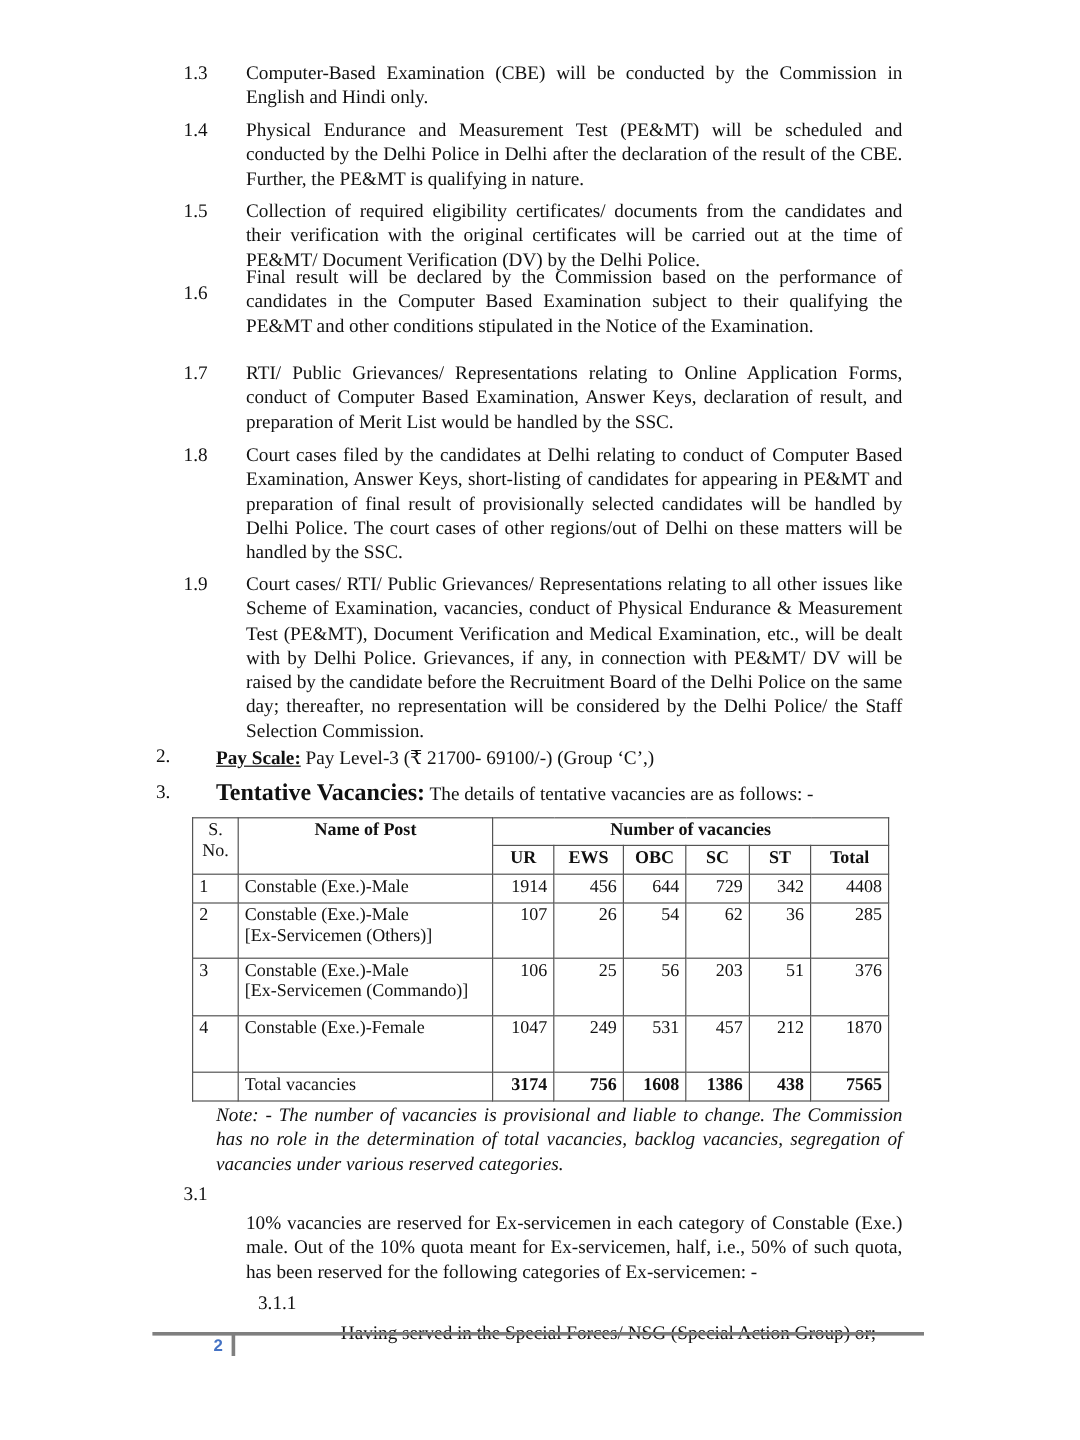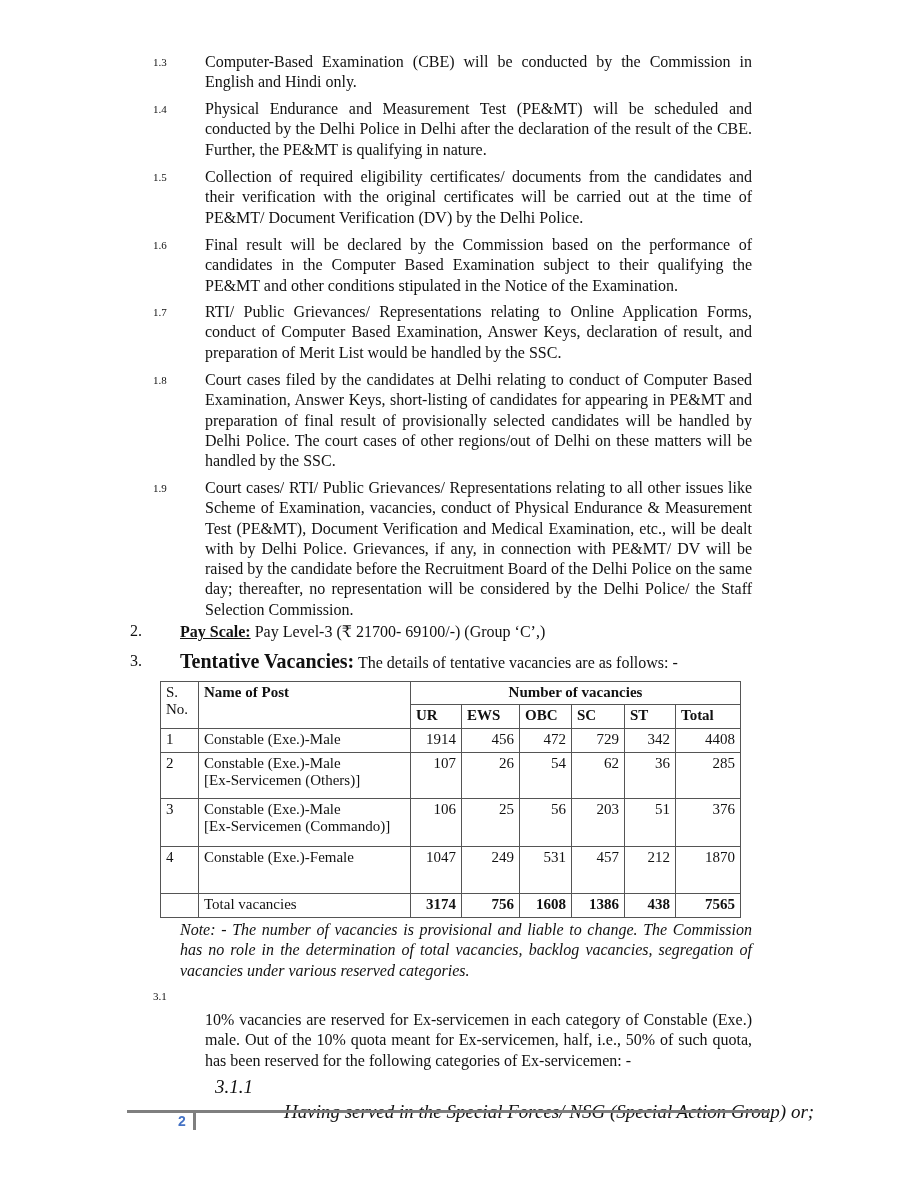--- a/index.html
+++ b/index.html
@@ -1,28 +1,28 @@
 <!DOCTYPE html>
 <html><head>
 <meta charset="utf-8">
 <style>
   html, body { margin:0; padding:0; background:#ffffff; }
   body { width:900px; height:1200px; position:relative; overflow:hidden;
          font-family:"Liberation Serif", "DejaVu Serif", serif; color:#111; }
-  .para { position:absolute; font-size:19px; line-height:20.3px;font-style:italic; }
-  .num { position:absolute; left:153px; font-size:11px; line-height:20.3px; }
+  .para { position:absolute; font-size:16px; line-height:20.3px; }
+  .num { position:absolute; left:153px; font-size:16px; line-height:20.3px; }
   .body-text { position:absolute; left:205px; width:547px; text-align:justify; text-align-last:left; font-size:16px; line-height:20.3px; }
   .sec-num { position:absolute; left:130px; font-size:16px; }
   .pay { position:absolute; left:180px; top:622px; font-size:16px; }
   .pay b { text-decoration:underline; }
   .tv { position:absolute; left:180px; top:650px; font-size:16px; }
   .tv b { font-size:20px; }
   table.vac { position:absolute; left:160px; top:681px; border-collapse:collapse; font-size:15px; }
   table.vac td, table.vac th { border:1px solid #555; padding:2px 5px; vertical-align:top; }
-  table.vac th { font-weight:bold; text-align:left; }
+  table.vac th { font-weight:bold; text-align:center; }
   table.vac .r { text-align:right; }
   table.vac .c { text-align:center; }
   .note { position:absolute; left:180px; top:920px; width:572px; font-style:italic; font-size:16px; line-height:20.3px; text-align:justify; text-align-last:left; }
   .footer-line { position:absolute; left:127px; top:1110px; width:643px; height:3px; background:#7f7f7f; }
   .footer-bar { position:absolute; left:193px; top:1110px; width:3px; height:20px; background:#7f7f7f; }
   .page-num { position:absolute; left:178px; top:1113px; font-family:"Liberation Sans", sans-serif; font-weight:bold; font-size:14px; color:#4472c4; }
 </style>
 </head>
 <body>
 
@@ -33,21 +33,21 @@
 <div>
   <span class="num" style="top:99px">1.4</span>
   <div class="body-text" style="top:99px">Physical Endurance and Measurement Test (PE&amp;MT) will be scheduled and conducted by the Delhi Police in Delhi after the declaration of the result of the CBE. Further, the PE&amp;MT is qualifying in nature.</div>
 </div>
 <div>
   <span class="num" style="top:167px">1.5</span>
   <div class="body-text" style="top:167px">Collection of required eligibility certificates/ documents from the candidates and their verification with the original certificates will be carried out at the time of PE&amp;MT/ Document Verification (DV) by the Delhi Police.</div>
 </div>
 <div>
   <span class="num" style="top:235px">1.6</span>
-  <div class="body-text" style="top:235px">Final result will be declared by the Commission based on the performance of candidates in the Computer Based Examination subject to their qualifying the PE&amp;MT and other conditions stipulated in the Notice of the Examination.</div>
+  <div class="body-text" style="top:222px">Final result will be declared by the Commission based on the performance of candidates in the Computer Based Examination subject to their qualifying the PE&amp;MT and other conditions stipulated in the Notice of the Examination.</div>
 </div>
 <div>
   <span class="num" style="top:302px">1.7</span>
   <div class="body-text" style="top:302px">RTI/ Public Grievances/ Representations relating to Online Application Forms, conduct of Computer Based Examination, Answer Keys, declaration of result, and preparation of Merit List would be handled by the SSC.</div>
 </div>
 <div>
   <span class="num" style="top:370px">1.8</span>
   <div class="body-text" style="top:370px">Court cases filed by the candidates at Delhi relating to conduct of Computer Based Examination, Answer Keys, short-listing of candidates for appearing in PE&amp;MT and preparation of final result of provisionally selected candidates will be handled by Delhi Police. The court cases of other regions/out of Delhi on these matters will be handled by the SSC.</div>
 </div>
 <div>
@@ -84,21 +84,21 @@
     <th>OBC</th>
     <th>SC</th>
     <th>ST</th>
     <th>Total</th>
   </tr>
   <tr style="height:24px">
     <td>1</td>
     <td><span>Constable (Exe.)-Male</span></td>
     <td class="r">1914</td>
     <td class="r">456</td>
-    <td class="r">472</td>
+    <td class="r">644</td>
     <td class="r">729</td>
     <td class="r">342</td>
     <td class="r">4408</td>
   </tr>
   <tr style="height:46px">
     <td>2</td>
     <td><span>Constable (Exe.)-Male</span><br><span>[Ex-Servicemen (Others)]</span></td>
     <td class="r">107</td>
     <td class="r">26</td>
     <td class="r">54</td>

